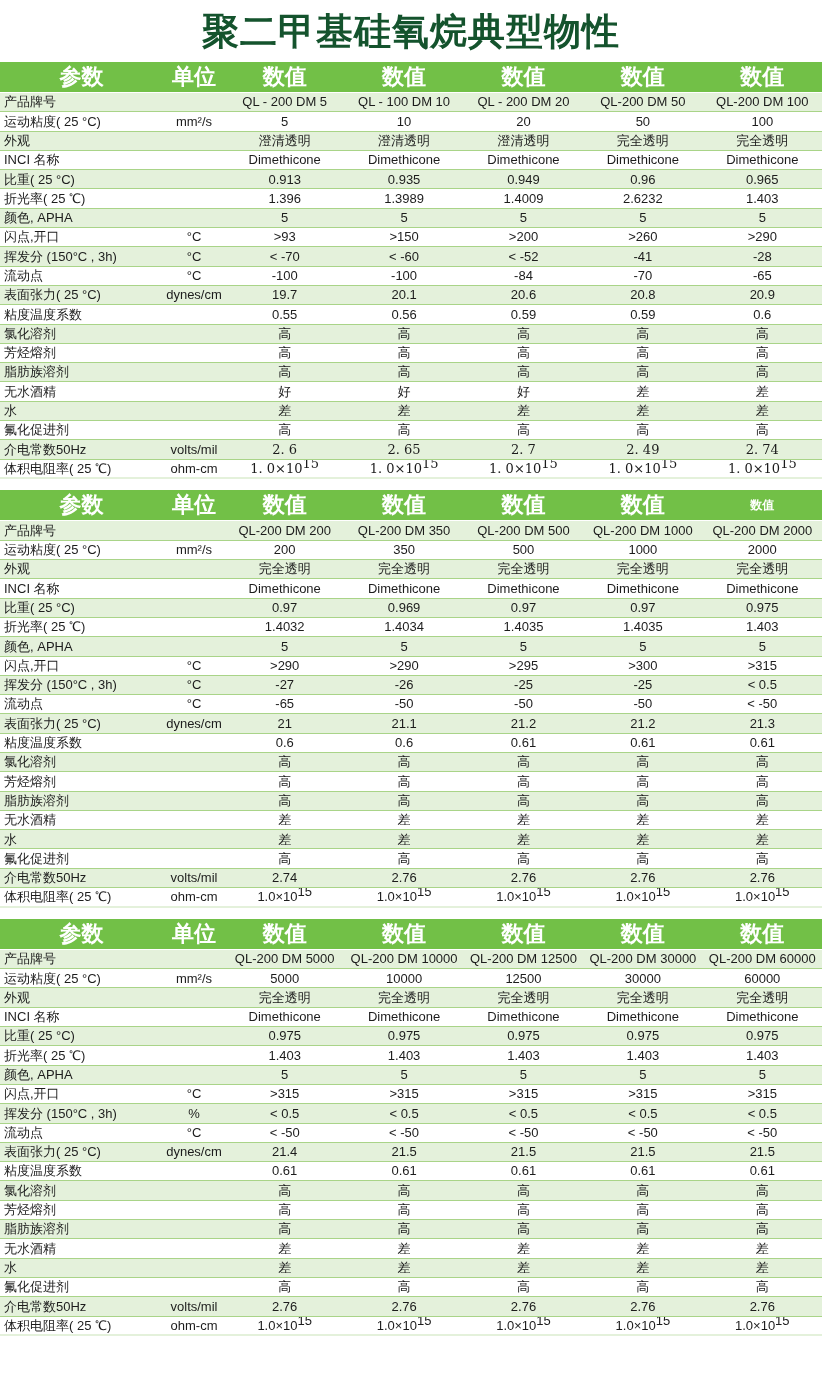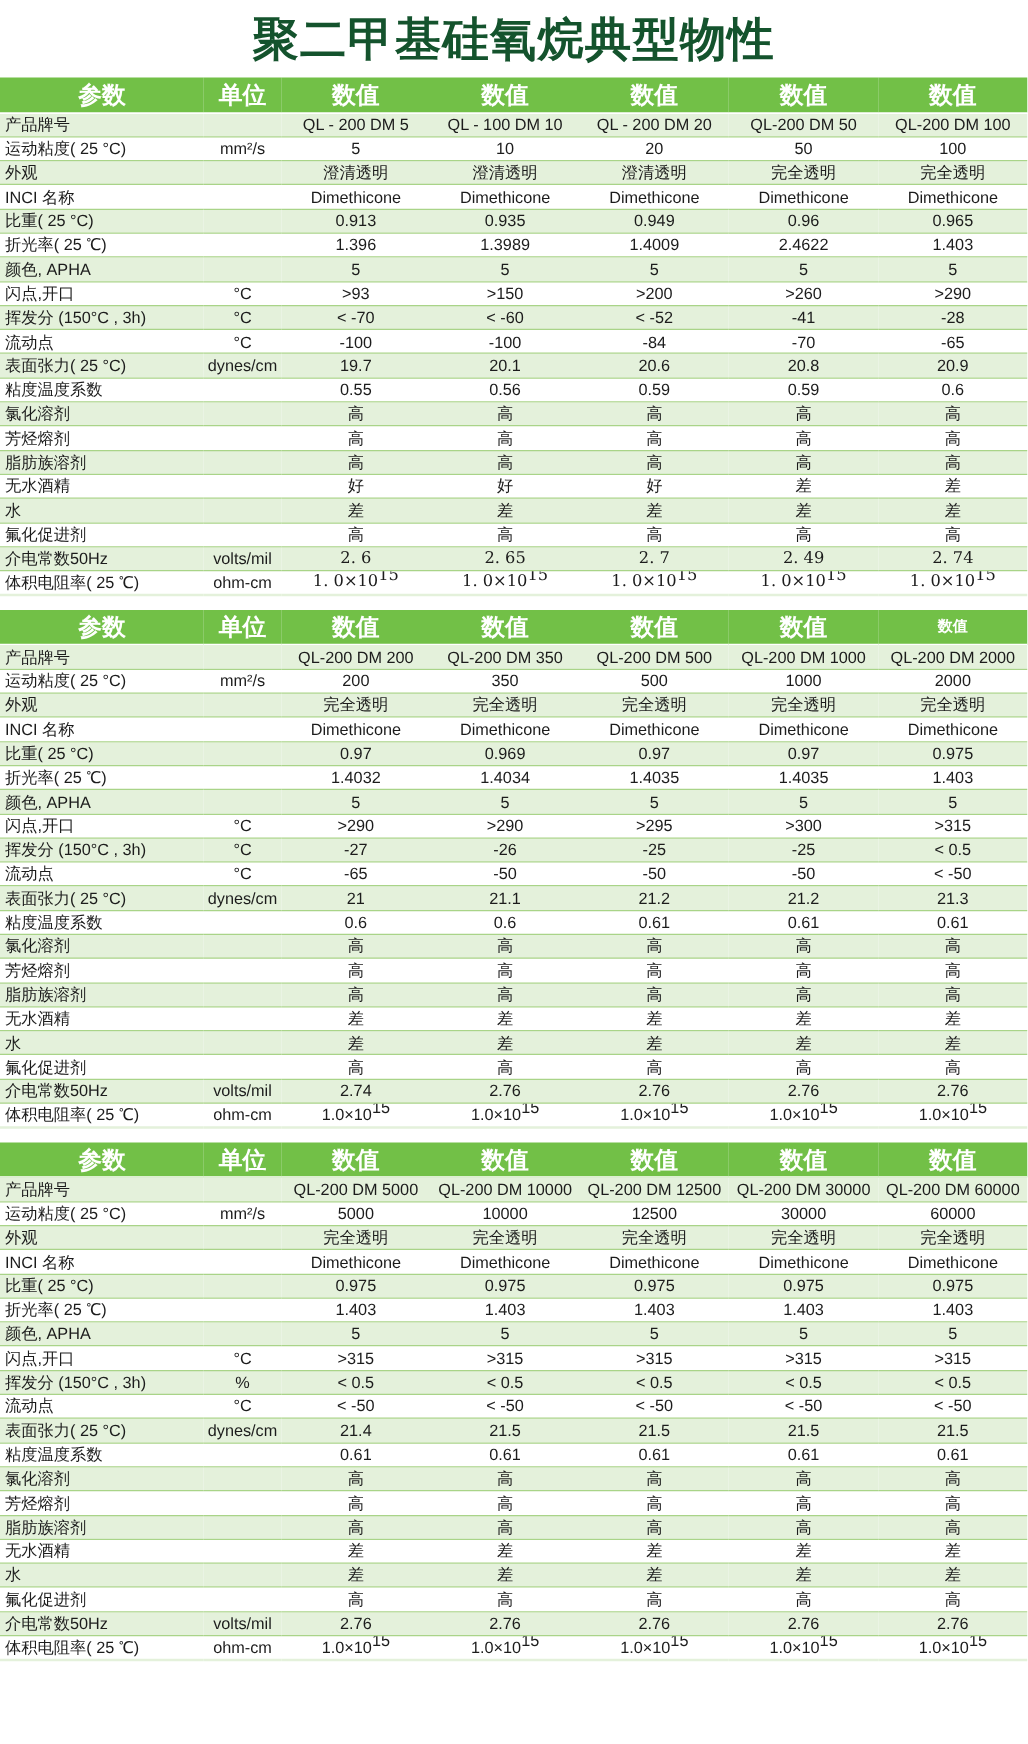--- a/index.html
+++ b/index.html
@@ -33,21 +33,21 @@
     border-collapse:collapse;
     table-layout:fixed;
     margin:0 0 11px 0;
     border-bottom:2px solid var(--row-alt);
   }
   table.props col.c-param{width:163px;}
   table.props col.c-unit{width:62px;}
   thead th{
     background:var(--green);
     color:var(--header-text);
-    font-size:19px;
+    font-size:22px;
     font-weight:bold;
     height:28px;
     padding:0;
     text-align:center;
     border-bottom:1px solid #ffffff;
   }
   thead th.sm{font-size:12px;}
   tbody td{
     height:19.3px;
     padding:0 2px;
@@ -145,21 +145,21 @@
             <td>0.949</td>
             <td>0.96</td>
             <td>0.965</td>
           </tr>
           <tr>
             <td class="param">折光率( 25 ℃)</td>
             <td></td>
             <td>1.396</td>
             <td>1.3989</td>
             <td>1.4009</td>
-            <td>2.4622</td>
+            <td>2.6232</td>
             <td>1.403</td>
           </tr>
           <tr>
             <td class="param">颜色, APHA</td>
             <td></td>
             <td>5</td>
             <td>5</td>
             <td>5</td>
             <td>5</td>
             <td>5</td>

